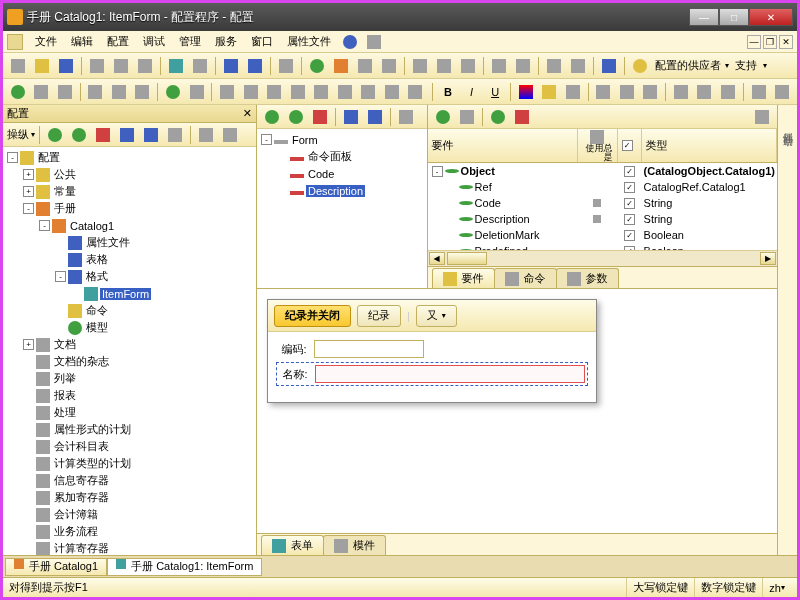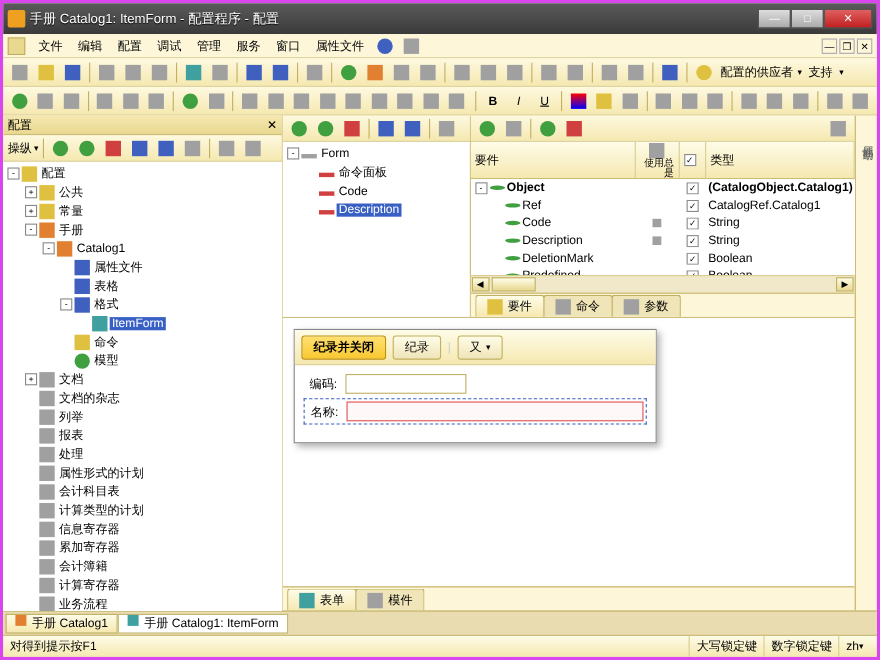--- a/index.html
+++ b/index.html
@@ -444,26 +444,26 @@
             <span class="label">累加寄存器</span>
           </div>
           <div class="tnode" style="padding-left: 20px;">
             <div class="texp none"></div>
             <div class="ticon2 ic-gray"></div>
             <span class="label">会计簿籍</span>
           </div>
           <div class="tnode" style="padding-left: 20px;">
             <div class="texp none"></div>
             <div class="ticon2 ic-gray"></div>
+            <span class="label">业务流程</span>
+          </div>
+          <div class="tnode" style="padding-left: 20px;">
+            <div class="texp none"></div>
+            <div class="ticon2 ic-gray"></div>
             <span class="label">计算寄存器</span>
-          </div>
-          <div class="tnode" style="padding-left: 20px;">
-            <div class="texp none"></div>
-            <div class="ticon2 ic-gray"></div>
-            <span class="label">业务流程</span>
           </div>
           <div class="tnode" style="padding-left: 20px;">
             <div class="ticon2 ic-gray"></div>
             <span class="label">任务</span>
           </div>
         </div>
     </div>
 
     <div class="rightarea">
       <div class="formeditor">

